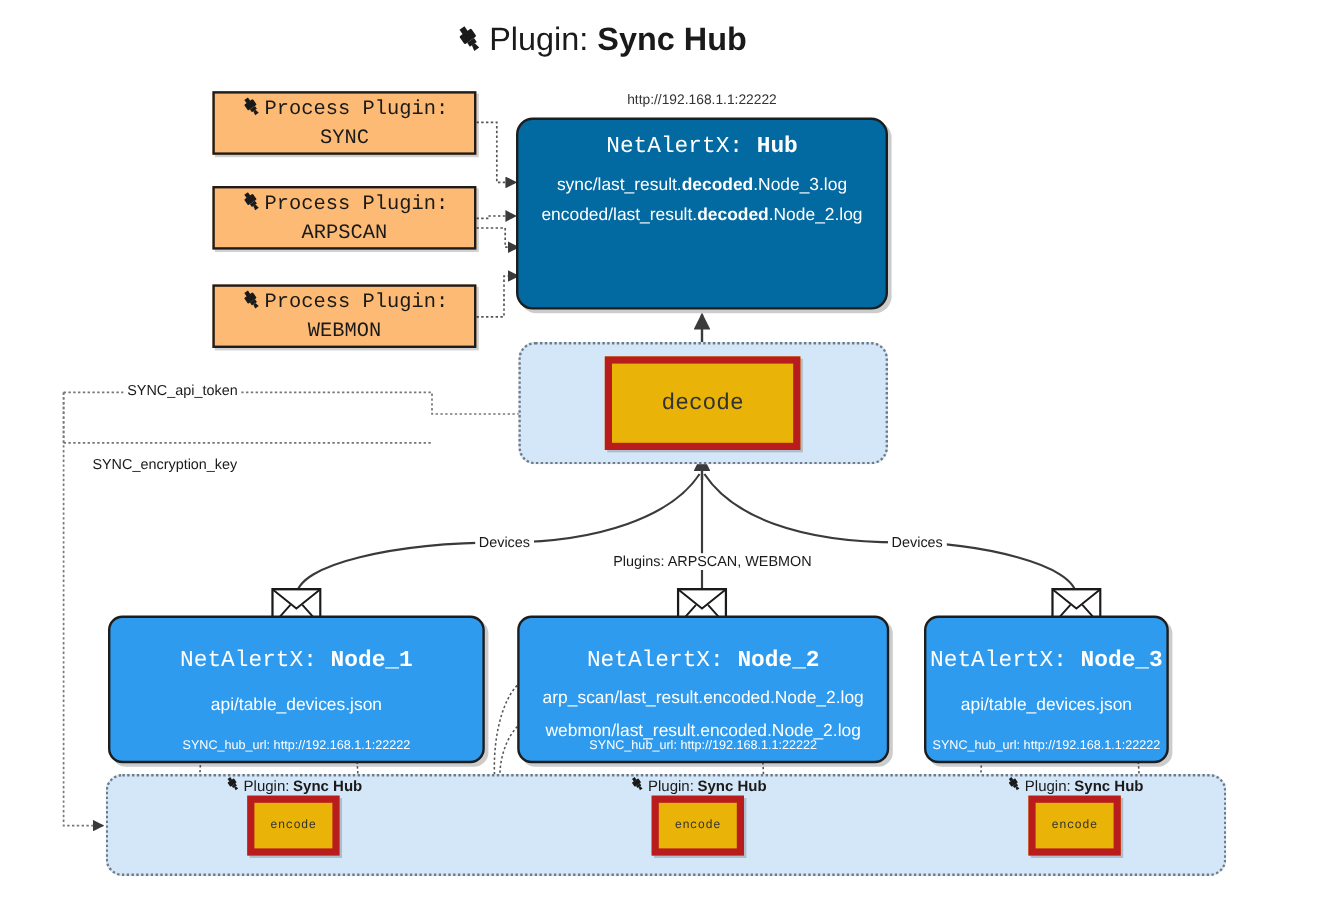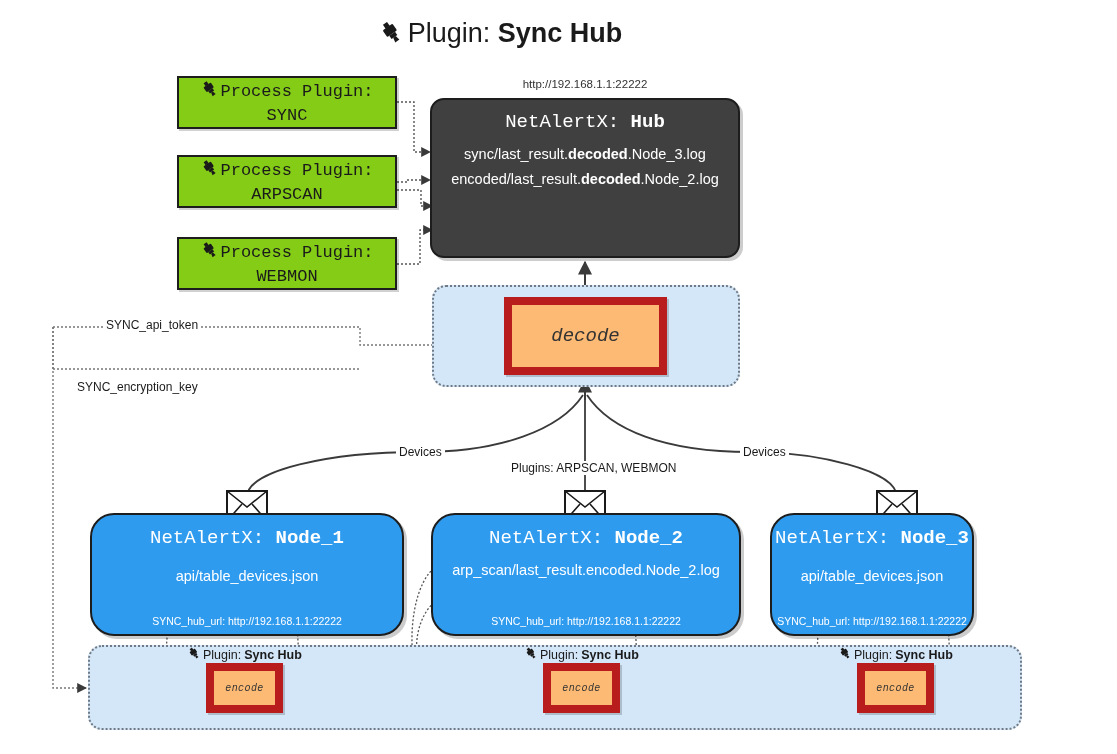--- a/index.html
+++ b/index.html
@@ -20,41 +20,41 @@
     text-align: center;
     font-size: 27px; color: #1a1a1a;
     white-space: nowrap;
   }
   #title .plug { display: inline-block; vertical-align: -3px; margin-right: 4px; }
   #title .tbold { font-weight: bold; }
 
   
   .pbox {
     position: absolute;
-    background: #84cc16;
+    background: #fdba74;
     border: 2px solid #1d1d1d;
     font-family: "Liberation Mono", monospace;
     font-size: 17px;
     color: #1a1a1a;
     display: flex; flex-direction: column;
     align-items: center; justify-content: center;
     line-height: 1.25;
     box-shadow: 2px 2px 0 rgba(0,0,0,0.18);
   }
   .pbox .l1 { display: flex; align-items: center; }
   .pbox .l1 .plug { margin-right: 1px; display: inline-block; vertical-align: -2px; }
 
   
   #hub-url {
     position: absolute; text-align: center;
     font-size: 11.5px; color: #333; white-space: nowrap;
   }
   #hub {
     position: absolute;
-    background: #404040;
+    background: #0369a1;
     border: 2px solid #1d1d1d;
     border-radius: 14px;
     box-shadow: 3px 3px 0 rgba(0,0,0,0.20);
     color: #ffffff;
     display: flex; flex-direction: column; align-items: center;
     padding-top: 11px;
   }
   #hub .hub-title {
     font-family: "Liberation Mono", monospace;
     font-size: 19px; margin-bottom: 9px; white-space: nowrap;
@@ -67,49 +67,48 @@
 
   
   .cluster {
     position: absolute;
     background: #d4e7f9;
     border: 2px dotted #6f7a85;
     border-radius: 14px;
   }
   .whitebox {
     position: absolute;
-    background: #fdba74;
-    border: 8px solid #b91c1c;
+    background: #eab308;
+    border: 6px solid #b91c1c;
     box-shadow: 2px 2px 0 rgba(0,0,0,0.18);
     display: flex; align-items: center; justify-content: center;
     font-family: "Liberation Mono", monospace;
     color: #333;
-    font-style: italic;
   }
   #decode-box { font-size: 19px; }
   .encode-box { font-size: 10px; letter-spacing: .4px; }
 
   .enc-label {
     position: absolute; white-space: nowrap;
     font-size: 12.5px; color: #1a1a1a;
     display: flex; align-items: center;
   }
   .enc-label b { font-weight: bold; margin-left: 3px; }
   .enc-label .plug { margin-right: 2px; vertical-align: -2px; }
 
   
   .node {
     position: absolute;
     background: #2f9bef;
     border: 2px solid #1d1d1d;
-    border-radius: 24px;
+    border-radius: 12px;
     box-shadow: 3px 3px 0 rgba(0,0,0,0.20);
     color: #ffffff;
     display: flex; flex-direction: column; align-items: center;
-    padding-top: 12px;
+    padding-top: 24px;
   }
   .node .node-title {
     font-family: "Liberation Mono", monospace;
     font-size: 19px; white-space: nowrap;
   }
   .node .node-title b { font-weight: bold; }
   .node .node-line {
     font-size: 14.5px; line-height: 1.72; white-space: nowrap; margin-top: 2px;
   }
   .node .node-lines-wrap { margin-top: 13px; display:flex; flex-direction:column; align-items:center; }
@@ -296,20 +295,21 @@
       <span>SYNC_hub_url:</span> <span>http://192.168.1.1:22222</span>
     </div>
   </div>
 
   <div class="node" style="left:431px; top:513px; width:310px; height:123px;">
     <div class="node-title">
       <span>NetAlertX:</span> <b>Node_2</b>
     </div>
     <div class="node-lines-wrap" style="margin-top:7px;">
       <div class="node-line">arp_scan/last_result.encoded.Node_2.log</div>
+      <div class="node-line">webmon/last_result.encoded.Node_2.log</div>
     </div>
     <div class="node-url">
       <span>SYNC_hub_url:</span> <span>http://192.168.1.1:22222</span>
     </div>
   </div>
 
   <div class="node" style="left:770px; top:513px; width:204px; height:123px;">
     <div class="node-title">
       <span>NetAlertX:</span> <b>Node_3</b>
     </div>

